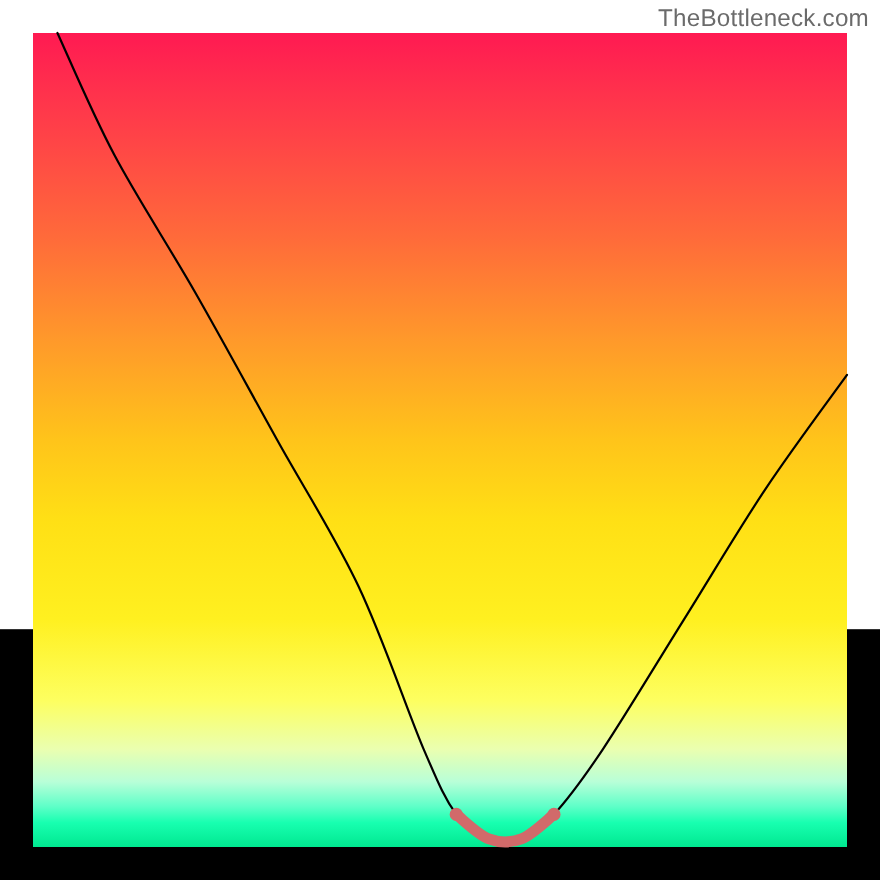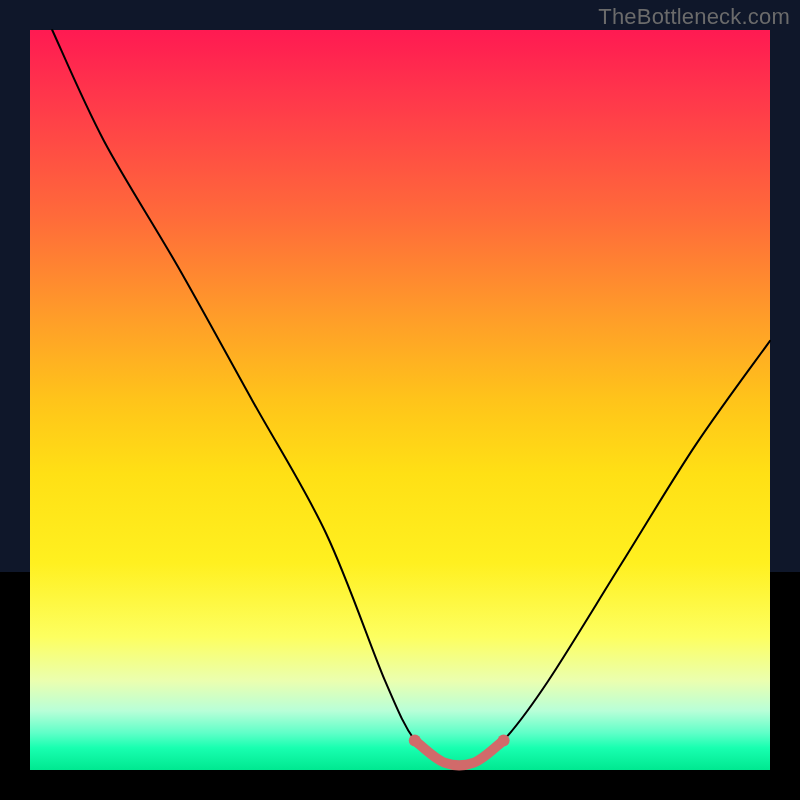--- a/index.html
+++ b/index.html
@@ -10,21 +10,21 @@
     background: #000;
     overflow: hidden;
     font-family: Arial, Helvetica, sans-serif;
   }
   .frame {
     position: absolute;
     left: 0;
     top: 0;
     width: 800px;
     height: 572px;
-    background: #0f172a;
+    background: #ffffff;
   }
   .plot {
     position: absolute;
     left: 30px;
     top: 30px;
     width: 740px;
     height: 740px;
     background: linear-gradient(to bottom,
       #ff1a52 0%,
       #ff3a4a 10%,

